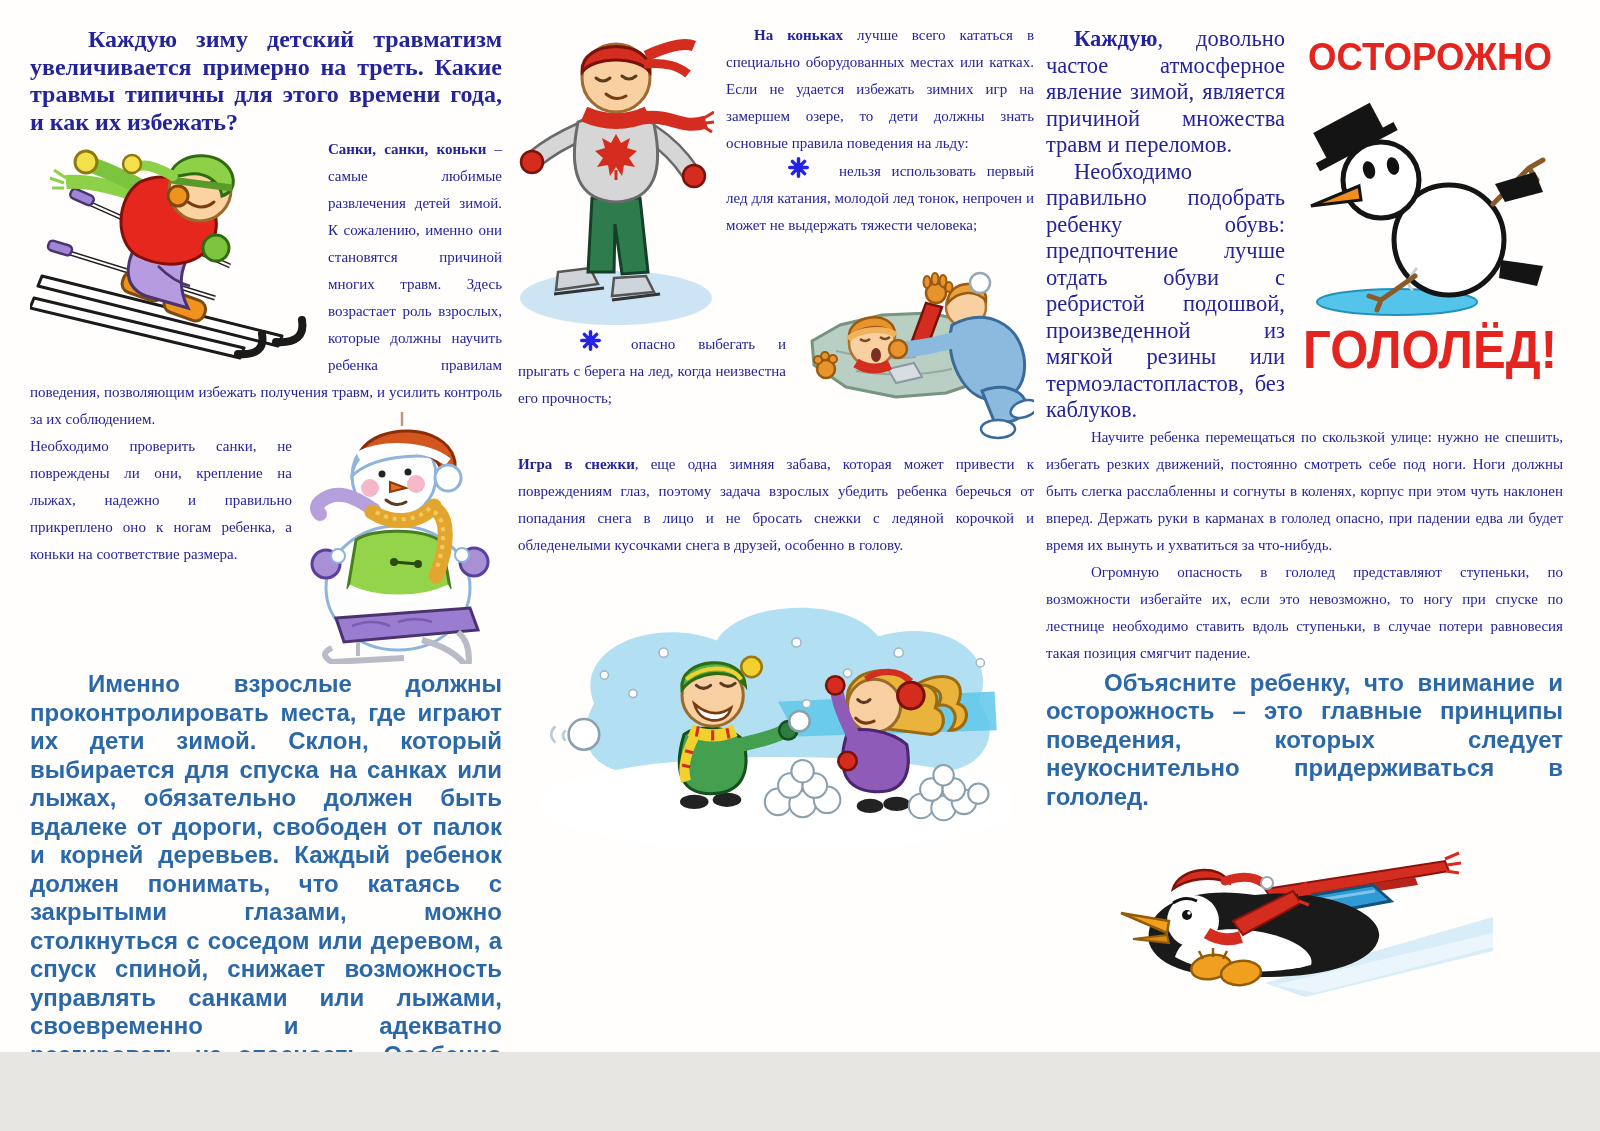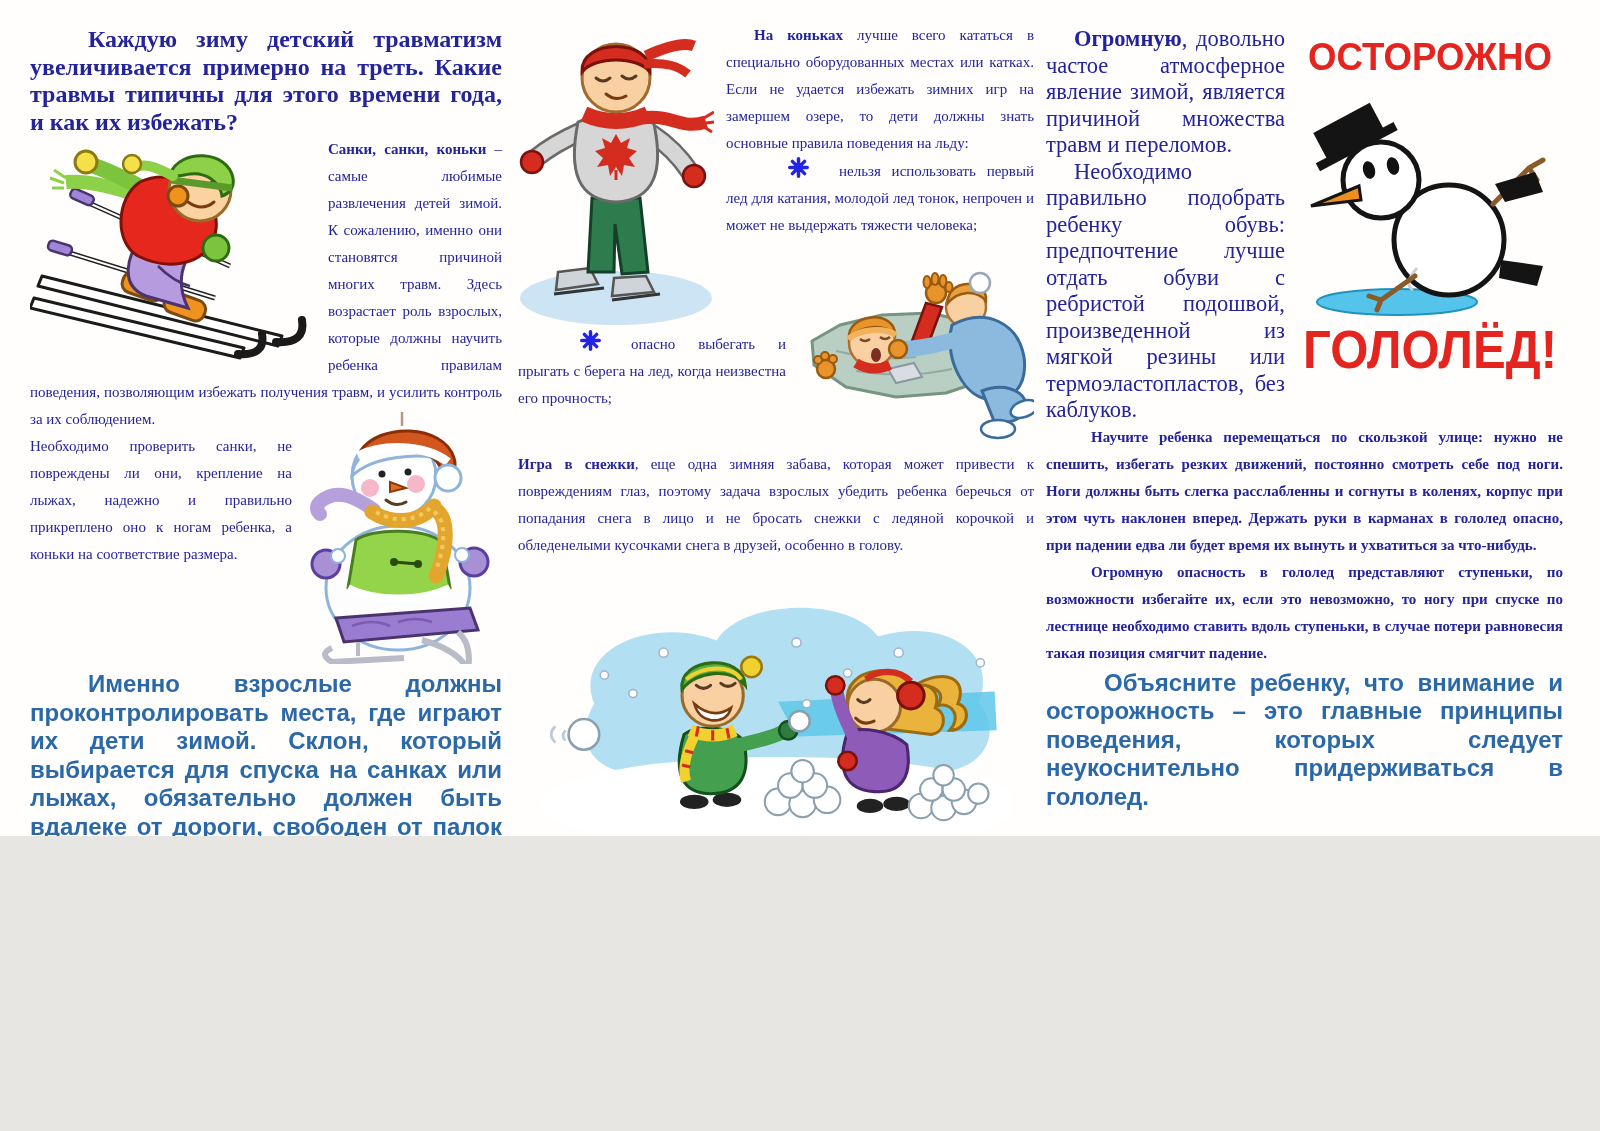--- a/index.html
+++ b/index.html
@@ -1,29 +1,29 @@
 <!DOCTYPE html>
 <html><head>
 <meta charset="utf-8">
 <style>
   html,body{margin:0;padding:0;background:#e8e6e2;}
-  .page{position:relative;width:1600px;height:836px;background:#fffefd;overflow:hidden;
+  .page{position:relative;width:1600px;height:1052px;background:#fffefd;overflow:hidden;
         font-family:"Liberation Serif","DejaVu Serif",serif;}
   .col{position:absolute;top:0;}
   .col-left{left:30px;top:26px;width:472px;}
   .col-mid{left:518px;top:22px;width:516px;}
   .col-right{left:1046px;top:26px;width:517px;}
   p{margin:0;text-align:justify;color:#23239b;font-size:15px;line-height:27px;}
   .b{font-weight:bold;}
   .intro{font-weight:bold;text-indent:58px;font-size:24px;line-height:27.5px;}
   .sans{font-family:"Liberation Sans","DejaVu Sans",sans-serif;color:#2b68a8;font-weight:bold;
         font-size:24px;line-height:28.5px;text-indent:58px;clear:both;margin-top:22px;}
   .no-indent{text-indent:0;}
   .ind28{text-indent:28px;}
-  .ind45{text-indent:45px;font-weight:bold;}
+  .ind45{text-indent:45px;}
   .bullet{text-indent:62px;}
   .star-ico{display:inline-block;vertical-align:-2px;margin-right:30px;}
   .narrowlh{font-size:22.5px;line-height:26.5px;}
   
   .fig{display:block;}
   .fig-skier{float:left;width:292px;height:222px;margin:2px 6px 4px 0;}
   .fig-snowman{float:right;width:200px;height:252px;margin:6px 0 6px 10px;}
   .fig-skater{float:left;width:196px;height:306px;margin:0 12px 2px 0;}
   .fig-rescue{float:right;width:238px;height:204px;margin:2px 0 6px 10px;}
   .fig-poster{float:right;width:266px;height:356px;margin:2px 0 8px 12px;}
@@ -334,21 +334,21 @@
             <path d="M118 248 L84 272 M84 272 L72 268 M84 272 L80 282"></path>
           </g>
           <polygon points="198,156 238,144 246,164 208,174" fill="#141414"></polygon>
           <polygon points="204,232 246,238 240,258 202,250" fill="#141414"></polygon>
         </g>
         <text class="poster-word" x="133" y="340" font-size="54" fill="#e3241f" text-anchor="middle" textLength="254" lengthAdjust="spacingAndGlyphs">ГОЛОЛЁД!</text>
       </svg>
     </span>
 
     <p class="ind28 narrowlh">
-      <span class="b">Огромную</span><span>, довольно частое атмосферное явление зимой, является причиной множества травм и переломов.</span>
+      <span class="b">Каждую</span><span>, довольно частое атмосферное явление зимой, является причиной множества травм и переломов.</span>
     </p>
     <p class="narrowlh ind28">Необходимо правильно подобрать ребенку обувь: предпочтение лучше отдать обуви с ребристой подошвой, произведенной из мягкой резины или термоэластопластов, без каблуков.</p>
     <p class="ind45">Научите ребенка перемещаться по скользкой улице: нужно не спешить, избегать резких движений, постоянно смотреть себе под ноги. Ноги должны быть слегка расслабленны и согнуты в коленях, корпус при этом чуть наклонен вперед. Держать руки в карманах в гололед опасно, при падении едва ли будет время их вынуть и ухватиться за что-нибудь.</p>
     <p class="ind45">Огромную опасность в гололед представляют ступеньки, по возможности избегайте их, если это невозможно, то ногу при спуске по лестнице необходимо ставить вдоль ступеньки, в случае потери равновесия такая позиция смягчит падение.</p>
     <p class="sans" style="margin-top:2px;">Объясните ребенку, что внимание и осторожность – это главные принципы поведения, которых следует неукоснительно придерживаться в гололед.</p>
 
     <span class="fig fig-penguin">
       <svg viewBox="0 0 380 190">
         <polygon points="150,158 378,92 378,126 190,172" fill="#d8edf8"></polygon>
         <polygon points="160,160 378,108 378,122 200,168" fill="#eaf6fb"></polygon>

